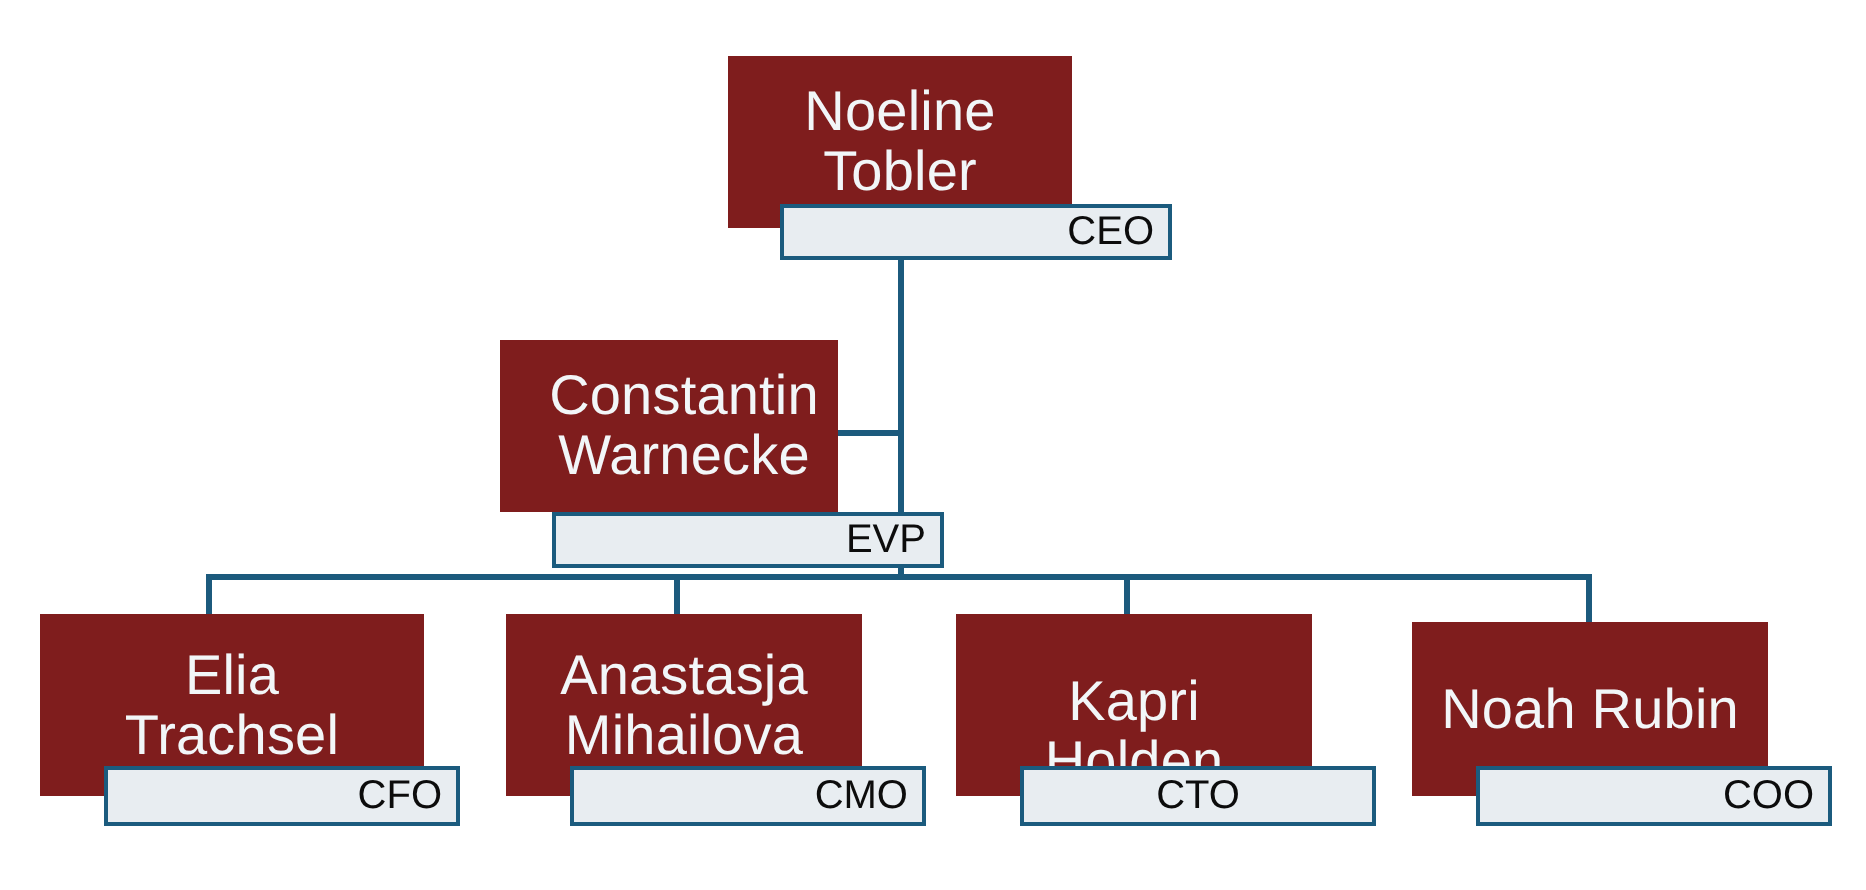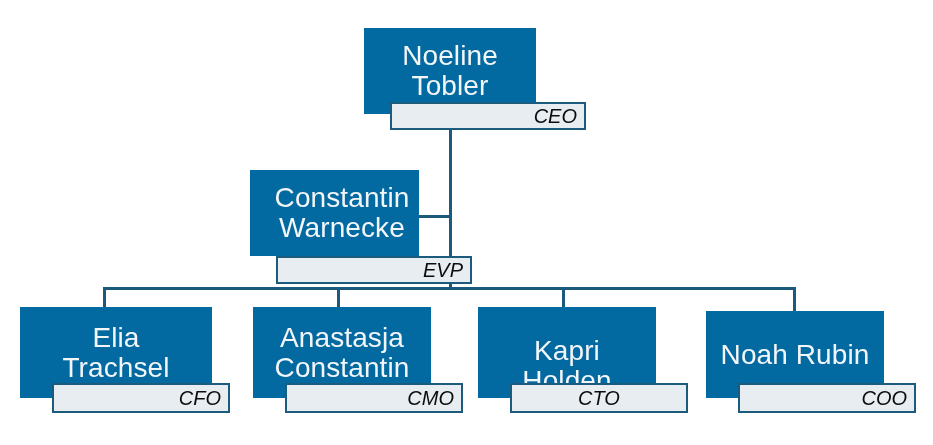--- a/index.html
+++ b/index.html
@@ -28,21 +28,21 @@
   .connector.h { height: 3px; }
 
   
   .node {
     position: absolute;
   }
   .node-box {
     position: absolute;
     left: 0;
     top: 0;
-    background: #0369a1;
+    background: #7f1d1d;
     box-sizing: border-box;
     display: flex;
     align-items: center;
     justify-content: center;
     padding: 2px 8px;
   }
   .node-name {
     color: #f2f6f8;
     font-size: 28px;
     line-height: 1.07;
@@ -60,21 +60,20 @@
     align-items: center;
     justify-content: flex-end;
     padding: 0 7px;
   }
   .node-title {
     color: #0c0c0c;
     font-size: 20px;
     line-height: 1;
     text-align: right;
     white-space: nowrap;
-    font-style: italic;
   }
 
   
   
   #node-ceo            { left: 364px; top: 28px; }
   #node-ceo .node-box  { width: 172px; height: 86px; }
   #node-ceo .node-badge{ left: 26px; top: 74px; width: 196px; height: 28px; }
 
   
   #node-evp            { left: 250px; top: 170px; }
@@ -140,21 +139,21 @@
 Trachsel</span>
     </div>
     <div class="node-badge">
       <span class="node-title">CFO</span>
     </div>
   </div>
 
   <div class="node" id="node-cmo">
     <div class="node-box">
       <span class="node-name">Anastasja
-Constantin</span>
+Mihailova</span>
     </div>
     <div class="node-badge">
       <span class="node-title">CMO</span>
     </div>
   </div>
 
   <div class="node" id="node-cto">
     <div class="node-box">
       <span class="node-name">Kapri
 Holden</span>

